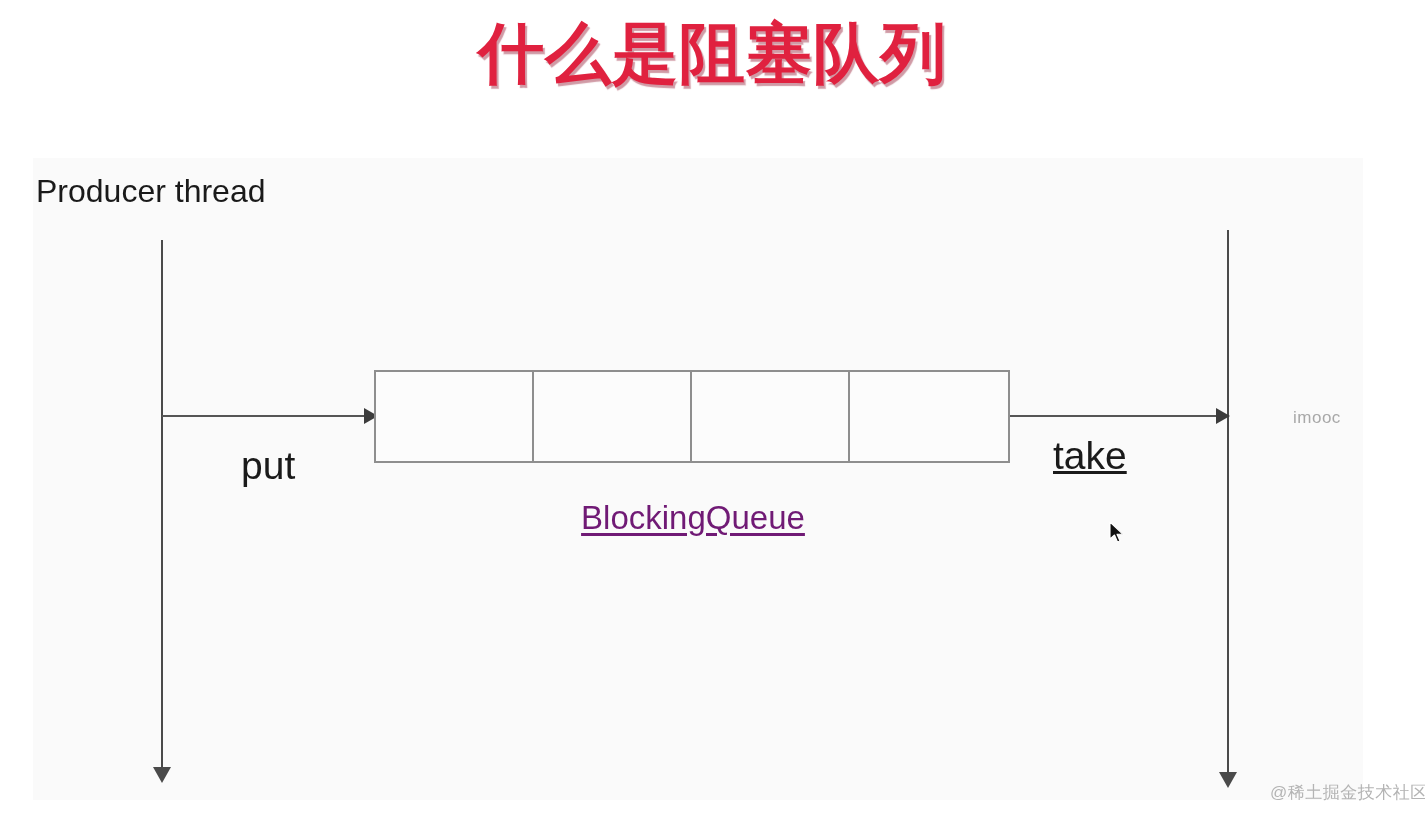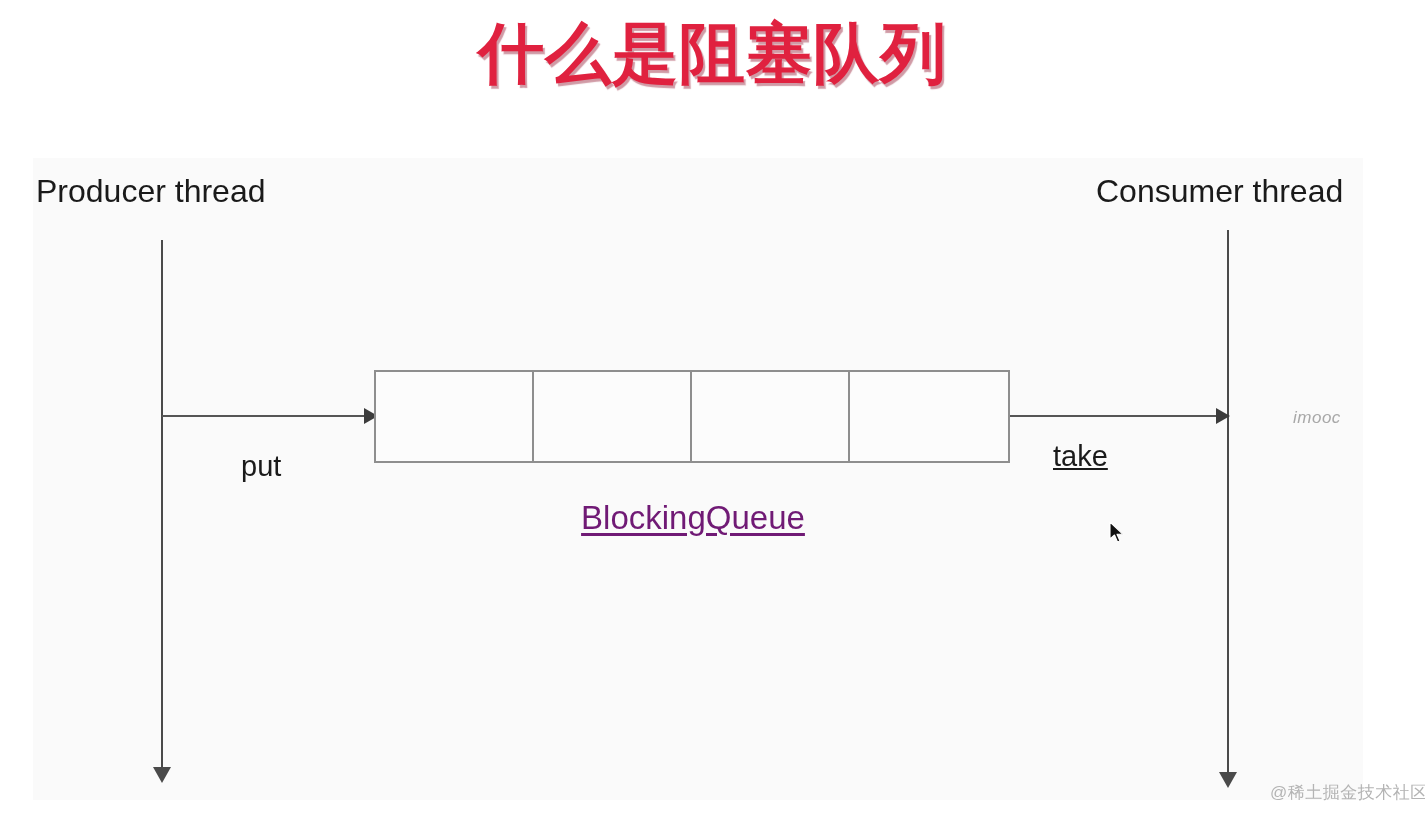--- a/index.html
+++ b/index.html
@@ -89,21 +89,21 @@
     border-top: 8px solid transparent;
     border-bottom: 8px solid transparent;
     border-left: 14px solid #3c3c3c;
   }
   #put-arrow-head  { left: 331px;  top: 250px; }
   #take-arrow-head { left: 1183px; top: 250px; }
 
   .flow-label {
     position: absolute;
     font-family: "Liberation Sans", sans-serif;
-    font-size: 29px;
+    font-size: 39px;
     line-height: 40px;
     color: #1a1a1a;
     white-space: nowrap;
   }
   #put-label  { left: 208px; top: 288px; }
   #take-label { left: 1020px; top: 278px; text-decoration: underline; }
 
   
   #queue-boxes {
     position: absolute;
@@ -141,21 +141,20 @@
   
   #imooc-watermark {
     position: absolute;
     left: 1260px;
     top: 250px;
     font-family: "Liberation Sans", sans-serif;
     font-size: 17px;
     color: #a8a8a8;
     letter-spacing: 0.5px;
     white-space: nowrap;
-    font-style: italic;
   }
   #site-watermark {
     position: absolute;
     left: 1237px;
     top: 623px;
     font-family: Liberation Sans, sans-serif;
     font-size: 17px;
     color: #b4b4b4;
     letter-spacing: 0.5px;
     white-space: nowrap;
@@ -173,21 +172,20 @@
 </style>
 </head>
 <body>
 
 <div id="slide-title">什么是阻塞队列</div>
 
 <div id="diagram-panel">
 
   <div class="lane-label" id="producer-label">Producer thread</div>
 
-  <div class="lane-label" id="consumer-label">Consumer thread</div>
 
   <div class="lifeline" id="producer-lifeline"></div>
   <div class="lifeline-head" id="producer-lifeline-arrow"></div>
 
   <div class="lifeline" id="consumer-lifeline"></div>
   <div class="lifeline-head" id="consumer-lifeline-arrow"></div>
 
   <div class="flow-arrow" id="put-arrow"></div>
   <div class="flow-arrow-head" id="put-arrow-head"></div>
   <div class="flow-label" id="put-label">put</div>

